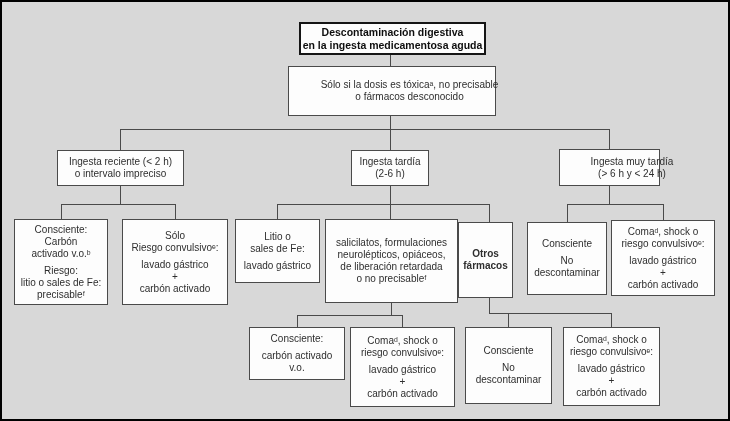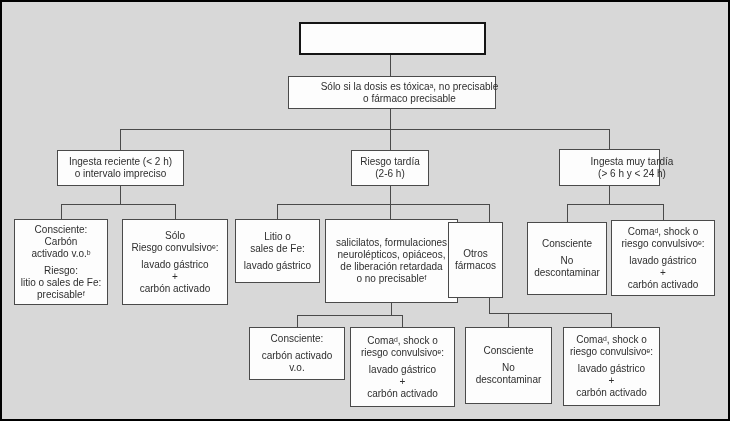--- a/index.html
+++ b/index.html
@@ -32,33 +32,35 @@
     <path d="M388 53 L388 74"></path>
     <path d="M388 107 L388 127 M118.5 127 L607.5 127 M118.5 127 L118.5 148 M388 127 L388 148 M607.5 127 L607.5 147"></path>
     <path d="M118.5 184 L118.5 202 M59 202 L173 202 M59 202 L59 217 M173 202 L173 217"></path>
     <path d="M388 184 L388 202 M275.5 202 L487.5 202 M275.5 202 L275.5 217 M388 202 L388 217 M487.5 202 L487.5 220"></path>
     <path d="M607.5 184 L607.5 202 M565 202 L661 202 M565 202 L565 220 M661 202 L661 218"></path>
     <path d="M389.5 301 L389.5 313 M295 313 L400.5 313 M295 313 L295 325 M400.5 313 L400.5 325"></path>
     <path d="M487.5 296 L487.5 311 L609.5 311 M506.5 311 L506.5 325 M609.5 311 L609.5 325"></path>
   </svg>
 
   <div class="node bold" style="left:297px; top:20px; width:187px; height:33px;">
+    <div class="ln">Descontaminación digestiva</div>
+    <div class="ln">en la ingesta medicamentosa aguda</div>
   </div>
 
-  <div class="node" style="left:286px; top:74px; width:208px; height:33px;padding-left:36px;">
+  <div class="node" style="left:286px; top:64px; width:208px; height:50px;padding-left:36px;">
     <div class="ln">Sólo si la dosis es tóxicaᵃ, no precisable</div>
-    <div class="ln">o fármaco precisable</div>
+    <div class="ln">o fármacos desconocido</div>
   </div>
 
   <div class="node" style="left:55px; top:148px; width:127px; height:36px;">
     <div class="ln">Ingesta reciente (&lt; 2 h)</div>
     <div class="ln">o intervalo impreciso</div>
   </div>
   <div class="node" style="left:349px; top:148px; width:78px; height:36px;">
-    <div class="ln">Riesgo tardía</div>
+    <div class="ln">Ingesta tardía</div>
     <div class="ln">(2-6 h)</div>
   </div>
   <div class="node" style="left:557px; top:147px; width:101px; height:37px;padding-left:46px;">
     <div class="ln">Ingesta muy tardía</div>
     <div class="ln">(&gt; 6 h y &lt; 24 h)</div>
   </div>
 
   <div class="node" style="left:12px; top:217px; width:94px; height:86px;">
     <div class="ln">Consciente:</div>
     <div class="ln">Carbón</div>
@@ -78,21 +80,21 @@
     <div class="ln">Litio o</div>
     <div class="ln">sales de Fe:</div>
     <div class="ln gap">lavado gástrico</div>
   </div>
   <div class="node" style="left:323px; top:217px; width:133px; height:84px;">
     <div class="ln">salicilatos, formulaciones</div>
     <div class="ln">neurolépticos, opiáceos,</div>
     <div class="ln">de liberación retardada</div>
     <div class="ln">o no precisableᶠ</div>
   </div>
-  <div class="node" style="left:446px; top:220px; width:55px; height:76px;">
+  <div class="node" style="left:456px; top:220px; width:55px; height:76px;font-weight:bold;">
     <div class="ln">Otros</div>
     <div class="ln">fármacos</div>
   </div>
   <div class="node" style="left:525px; top:220px; width:80px; height:73px;">
     <div class="ln">Consciente</div>
     <div class="ln gap">No</div>
     <div class="ln">descontaminar</div>
   </div>
   <div class="node" style="left:609px; top:218px; width:104px; height:76px;">
     <div class="ln">Comaᵈ, shock o</div>

